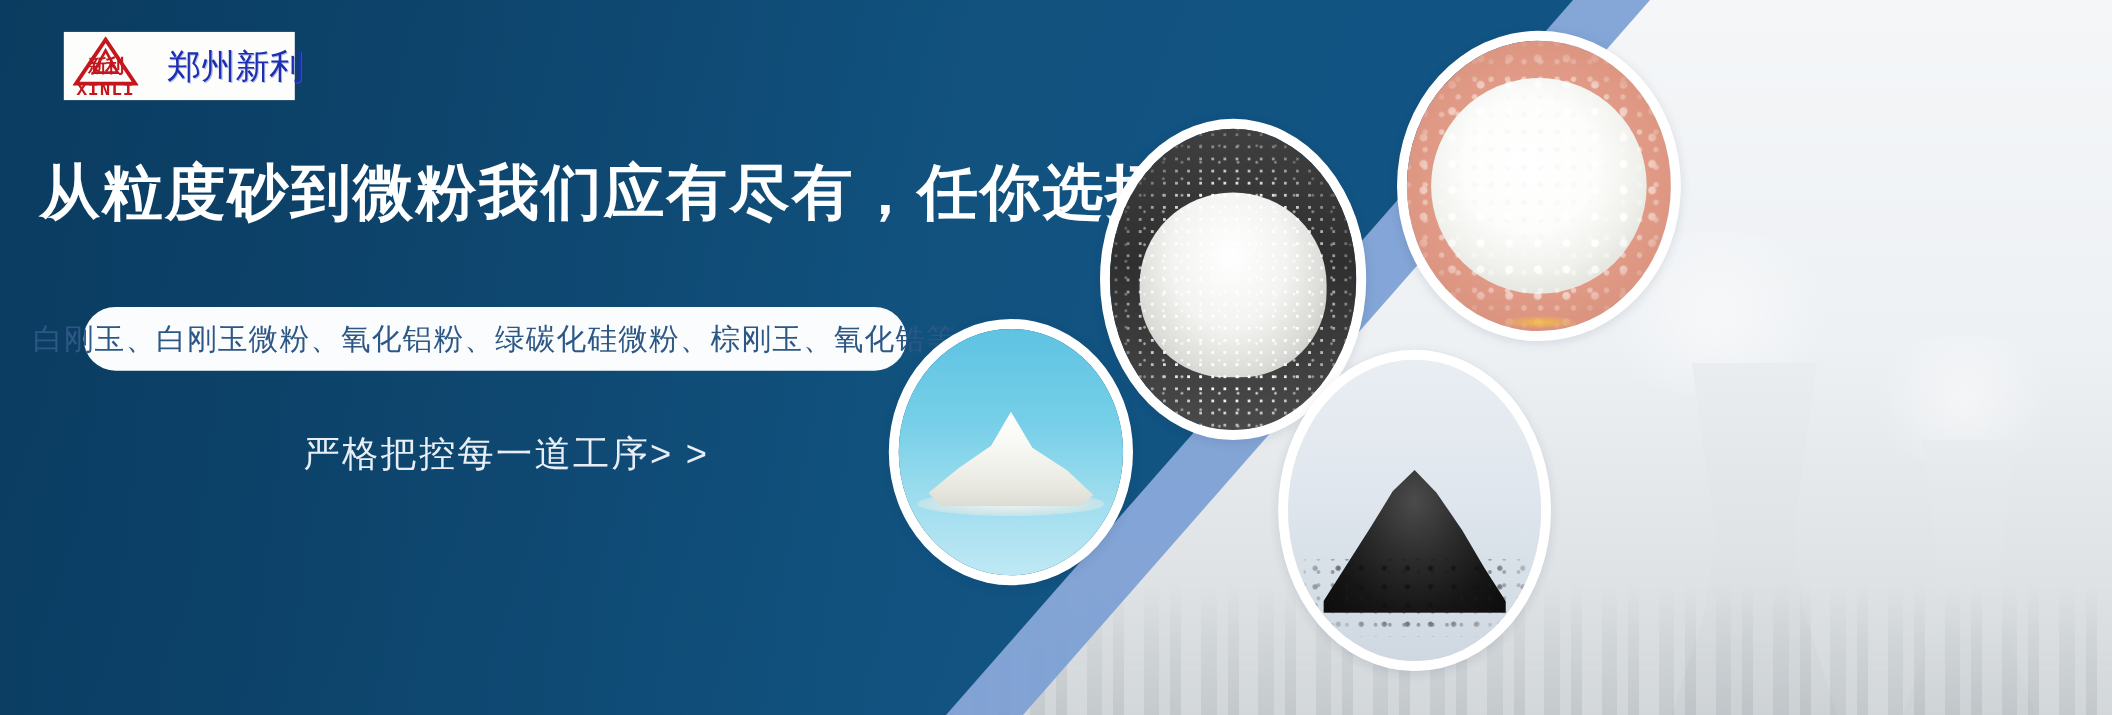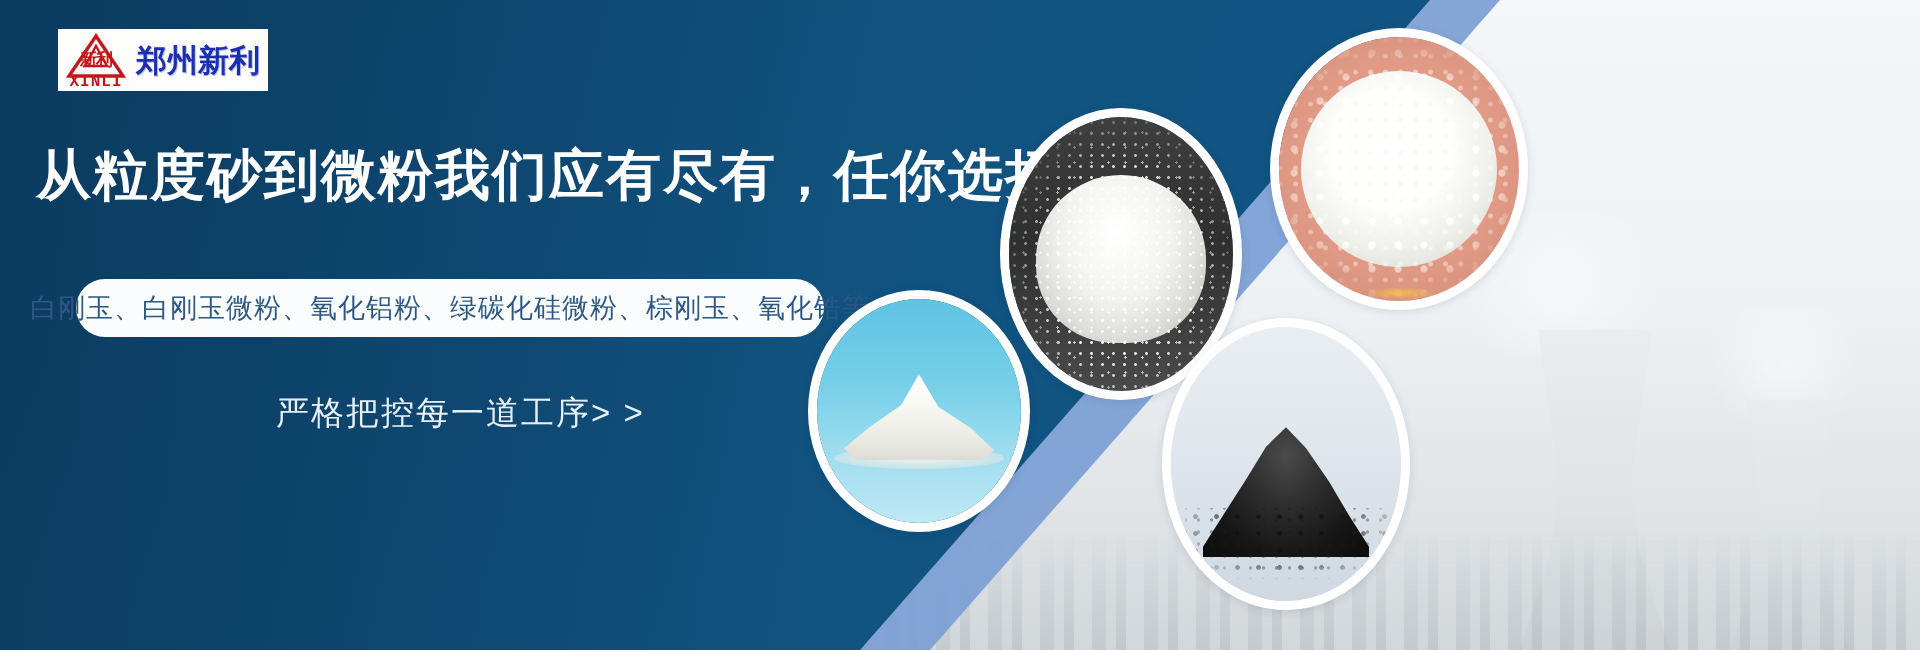--- a/index.html
+++ b/index.html
@@ -139,24 +139,24 @@
     text-align: center;
     font-size: 16px;
     font-weight: 700;
     color: #c4161c;
     letter-spacing: 1px;
     line-height: 1;
     font-family: Liberation Mono, monospace;
   }
   .logo-word {
     font-size: 31px;
-    font-weight: 700;
+    font-weight: 400;
     color: #1b2fb0;
     letter-spacing: 0px;
-    margin-left: 8px;
+    margin-left: 24px;
     line-height: 1;
     white-space: nowrap;
     text-shadow: 1px 1px 0 rgba(90,110,210,.45);
     text-align: right;
   }
 
   
   .headline {
     position: absolute;
     left: 36px;

